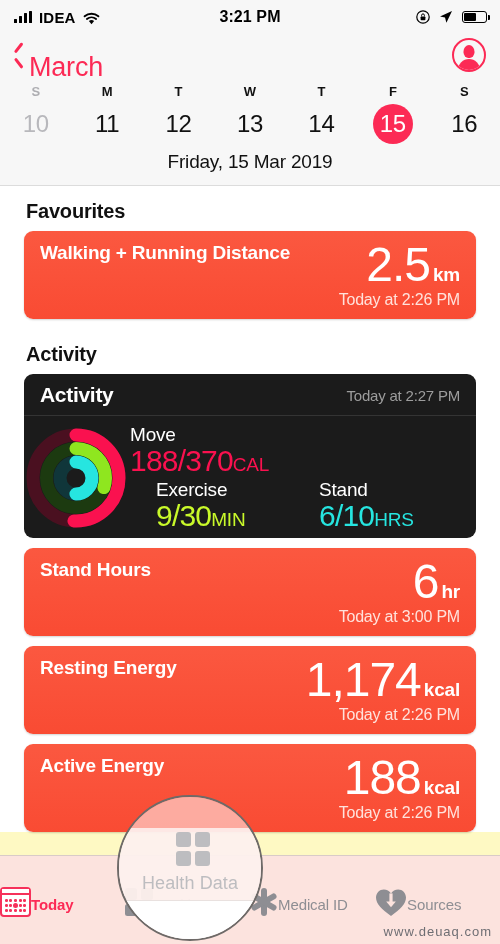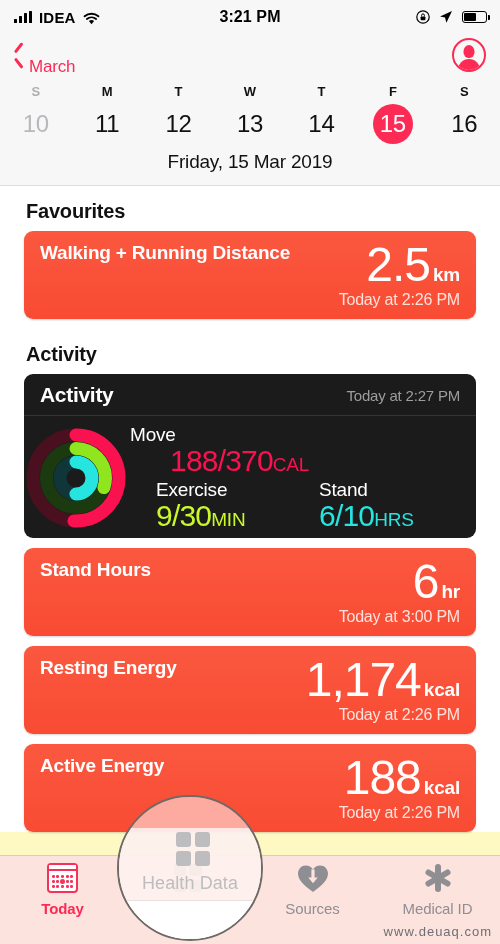--- a/index.html
+++ b/index.html
@@ -60,21 +60,21 @@
   .back-group { display: flex; align-items: center; gap: 4px; cursor: pointer; }
   .chev-left {
     width: 11px; height: 19px; position: relative;
   }
   .chev-left:before, .chev-left:after {
     content: ""; position: absolute; left: 1px; width: 12px; height: 3.1px;
     background: #FC2A55; border-radius: 2px;
   }
   .chev-left:before { top: 5px; transform: rotate(-52deg); transform-origin: left center; }
   .chev-left:after  { top: 11px; transform: rotate(52deg); transform-origin: left center; }
-  .back-label { font-size: 17px; color: #FC2A55; letter-spacing: -0.2px; margin-top: 24px; }
+  .back-label { font-size: 27px; color: #FC2A55; letter-spacing: -0.2px; margin-top: 24px; }
   .avatar {
     position: absolute; right: 14px; top: 4px;
     width: 34px; height: 34px; border-radius: 50%;
     border: 2px solid #FC2A55;
     overflow: hidden;
   }
   .avatar .head {
     position: absolute; left: 50%; top: 5px; transform: translateX(-50%);
     width: 11px; height: 13px; background: #FC2A55; border-radius: 50% 50% 45% 45%;
   }
@@ -162,36 +162,36 @@
   }
   .actcard .atitle { font-size: 21px; font-weight: bold; color: #fff; letter-spacing: -0.3px; }
   .actcard .astamp { font-size: 15px; color: #9D9D9D; letter-spacing: -0.2px; }
   .actbody { display: flex; padding: 8px 0 0 0; }
   .rings { width: 120px; display: flex; align-items: center; justify-content: center; }
   .metrics { flex: 1; padding-left: 2px; }
   .m-label { font-size: 19px; color: #fff; line-height: 1.15; letter-spacing: -0.2px; }
   .m-val { line-height: 1.02; letter-spacing: -0.8px; }
   .m-val .big { font-size: 30px; font-weight: 400; }
   .m-val .sm { font-size: 19px; font-weight: 500; letter-spacing: -0.2px; }
-  .move .m-val { color: #FA114F; margin-left: 40px; }
+  .move .m-val { color: #FA114F; }
   .ex .m-val { color: #C9F92A; }
   .st .m-val { color: #26E5E0; }
   .row2 { display: flex; margin-top: 3px; margin-left: 26px; }
   .row2 > div { width: 163px; }
 
   
   .tabbar {
     position: absolute; left: 0; bottom: 0;
     width: 500px; height: 89px;
     background: #FCE3DE;
     border-top: 1px solid #D9CBC8;
     display: grid; grid-template-columns: repeat(4, 1fr);
   }
   .tab {
-    display: flex; flex-direction: column; align-items: center; justify-content: flex-start;
+    display: flex; flex-direction: row; align-items: center; justify-content: flex-start;
     padding-top: 4px; cursor: pointer;
   }
   .tab .tlabel { font-size: 15px; color: #8E8E93; margin-top: 4px; letter-spacing: -0.1px; }
   .tab.active .tlabel { color: #FC2A55; font-weight: bold; }
   .ticon { height: 36px; display: flex; align-items: center; justify-content: center; }
 
   
   .cal-ic { width: 31px; height: 30px; border: 2.4px solid #F6315A; border-radius: 4px; position: relative; background: #fff; }
   .cal-ic .bar { position: absolute; left: 0; right: 0; top: 0; height: 6px; background: #fff; border-bottom: 2px solid #F6315A; }
   .cal-ic .dots { position: absolute; left: 2px; right: 2px; top: 9px; bottom: 2px;
@@ -455,38 +455,38 @@
             <i></i>
             <i></i>
             <i></i>
           </div>
       </div>
       <span class="tlabel">Health Data</span>
     </div>
 
     <div class="tab">
       <div class="ticon">
+        <div class="ast-ic">
+            <i></i>
+            <i></i>
+            <i></i>
+          </div>
+      </div>
+      <span class="tlabel">Medical ID</span>
+    </div>
+
+    <div class="tab">
+      <div class="ticon">
         <svg class="heart-ic" width="32" height="29" viewBox="0 0 32 29">
           <path d="M16 28 C7 21.5 1 16 1 9.6 C1 4.8 4.6 1.4 8.8 1.4 C11.8 1.4 14.4 3 16 5.4 C17.6 3 20.2 1.4 23.2 1.4 C27.4 1.4 31 4.8 31 9.6 C31 16 25 21.5 16 28 Z" fill="#8E8E93"></path>
           <rect x="14.4" y="5.4" width="3.2" height="10" fill="#FCE3DE"></rect>
           <path d="M11.2 13.4 L16 19.2 L20.8 13.4 Z" fill="#FCE3DE"></path>
         </svg>
       </div>
       <span class="tlabel">Sources</span>
-    </div>
-
-    <div class="tab">
-      <div class="ticon">
-        <div class="ast-ic">
-            <i></i>
-            <i></i>
-            <i></i>
-          </div>
-      </div>
-      <span class="tlabel">Medical ID</span>
     </div>
   </div>
 
   <div class="loupe">
     <div class="loupe-top-red"></div>
     <div class="loupe-tint"></div>
     <div class="loupe-line"></div>
     <div class="loupe-white"></div>
     <div class="loupe-grid">
         <i></i>

